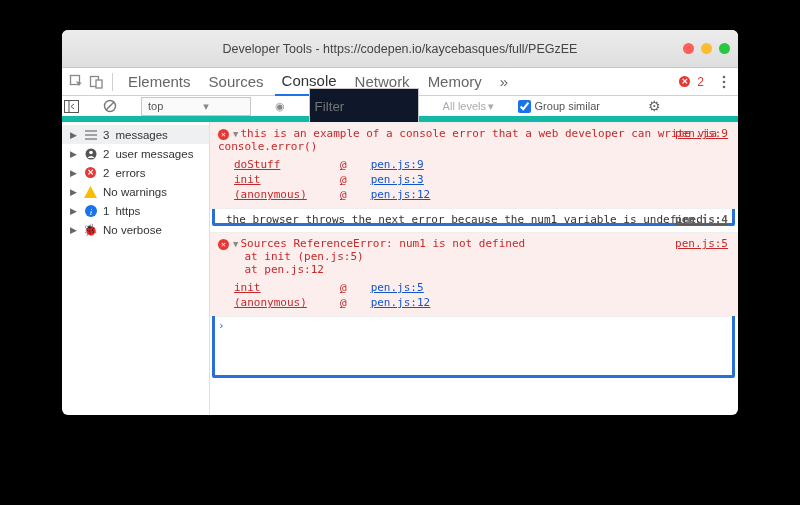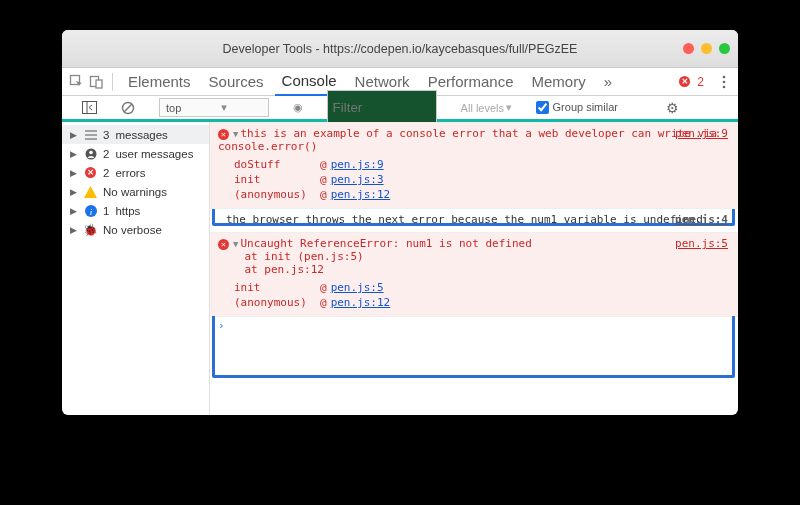--- a/index.html
+++ b/index.html
@@ -55,34 +55,34 @@
     color: #666;
   }
   .tabbar .ico { width: 16px; display:inline-flex; justify-content:center; }
   .tabbar .sep { width:1px; height:18px; background:#d0d0d0; margin:0 4px; }
   .tabbar .tab { padding: 0 7px; height: 28px; line-height:28px; font-size:15px; cursor:pointer; }
   .tabbar .tab.active { color:#333; border-bottom:2px solid #1a73e8; line-height:26px; }
   .tabbar .spacer { flex:1; }
   .errcnt { display:flex; align-items:center; gap:3px; color:#e53935; font-size:12px; }
   .toolbar {
     height: 26px;
-    border-bottom: 3px solid #14b8a6;
+    border-bottom: 6px solid #14b8a6;
     display: flex; align-items:center;
-    padding: 0 20px;
+    padding: 0 2px;
     gap: 24px;
     font-size:11px;
     color:#555;
   }
   .toolbar .sel {
     border:1px solid #c8c8c8; height:19px; display:flex; align-items:center;
     padding: 0 4px 0 6px; gap:40px; min-width:110px; background:#fafafa;
   }
   .toolbar .filter {
     border:1px solid #c8c8c8; height:36px; padding:0 5px; width:110px;
-    color:#999; background:#14532d;
+    color:#999; background:#0f172a;
   }
   .toolbar .lev { color:#aaa; display:flex; align-items:center; gap:2px; }
   .toolbar .chk { display:flex; gap:4px; }
   .toolbar input[type=checkbox]{ accent-color:#1a73e8; }
   .body { flex:1; display:flex; overflow:hidden; }
   .sidebar {
     width: 148px;
     border-right: 1px solid #e0e0e0;
     padding: 3px 0;
   }
@@ -102,21 +102,21 @@
     overflow: auto;
     position: relative;
   }
   .entry { border-top:1px solid #eee; padding: 4px 8px 6px 8px; position:relative; }
   .entry.err { background:#fdeeee; color:#c62828; }
   .entry .msg { color:#c62828; white-space: pre-wrap; }
   .entry.log .msg { color:#333;margin-left:8px; }
   .src { position:absolute; top:4px; right:10px; text-decoration:underline; color:#5a5a5a; }
   .entry.err .src { color:#c62828; text-decoration:underline; }
   .stack { margin-top:4px; }
-  .stack .line { display:flex; gap:4px; padding:1px 0 1px 16px; align-items:flex-start;}
+  .stack .line { display:flex; gap:24px; padding:1px 0 1px 16px; align-items:flex-start;text-decoration:underline;}
   .stack .fn { color:#c62828; min-width:82px; }
   .entry.err .link, .link { color:#1155cc; text-decoration: underline; }
   .row-tri { font-size:9px; color:#8a8a8a; margin-right:2px; }
   .erricon {
     display:inline-flex; width:11px; height:11px; border-radius:50%;
     background:#e53935; color:#fff; align-items:center; justify-content:center;
     font-size:8px; font-weight:bold; margin-right:4px;
   }
   .hl { position:absolute; border:3px solid #2a6fd6; border-radius:2px; pointer-events:none; }
   .prompt { color:#1a73e8; padding:2px 8px; border-top:1px solid #eee;}
@@ -147,21 +147,20 @@
       <svg width="15" height="15" viewBox="0 0 15 15">
           <rect x="1.5" y="2.5" width="8" height="10" fill="none" stroke="#888" stroke-width="1.3"></rect>
           <rect x="7" y="6" width="6" height="8" fill="#fff" stroke="#888" stroke-width="1.3"></rect>
         </svg>
     </span>
     <span class="sep"></span>
     <span class="tab">Elements</span>
     <span class="tab">Sources</span>
     <span class="tab active">Console</span>
     <span class="tab">Network</span>
-    <span class="tab">Performance</span>
     <span class="tab">Memory</span>
     <span class="tab">»</span>
     <span class="spacer"></span>
     <span class="errcnt">
       <span class="erricon">✕</span>
       <span>2</span>
     </span>
     <span class="ico" style="margin-left:8px;">
       <svg width="12" height="14" viewBox="0 0 12 14">
           <circle cx="6" cy="2" r="1.3" fill="#666"></circle>
@@ -291,21 +290,21 @@
         </div>
       </div>
 
       <div class="entry log">
         <a class="src" style="color:#5a5a5a;font-weight:bold;">pen.js:4</a>
         <span class="msg">the browser throws the next error because the num1 variable is undefined</span>
       </div>
 
       <div class="entry err">
         <a class="src">pen.js:5</a>
-        <span class="erricon">✕</span><span class="row-tri">▼</span><span class="msg">Uncaught ReferenceError: num1 is not defined
+        <span class="erricon">✕</span><span class="row-tri">▼</span><span class="msg">Sources ReferenceError: num1 is not defined
     at init (pen.js:5)
     at pen.js:12</span>
         <div class="stack">
           <div class="line">
               <span class="fn">init</span>
               <span>@ </span>
               <a class="link">pen.js:5</a>
             </div>
           <div class="line">
               <span class="fn">(anonymous)</span>

